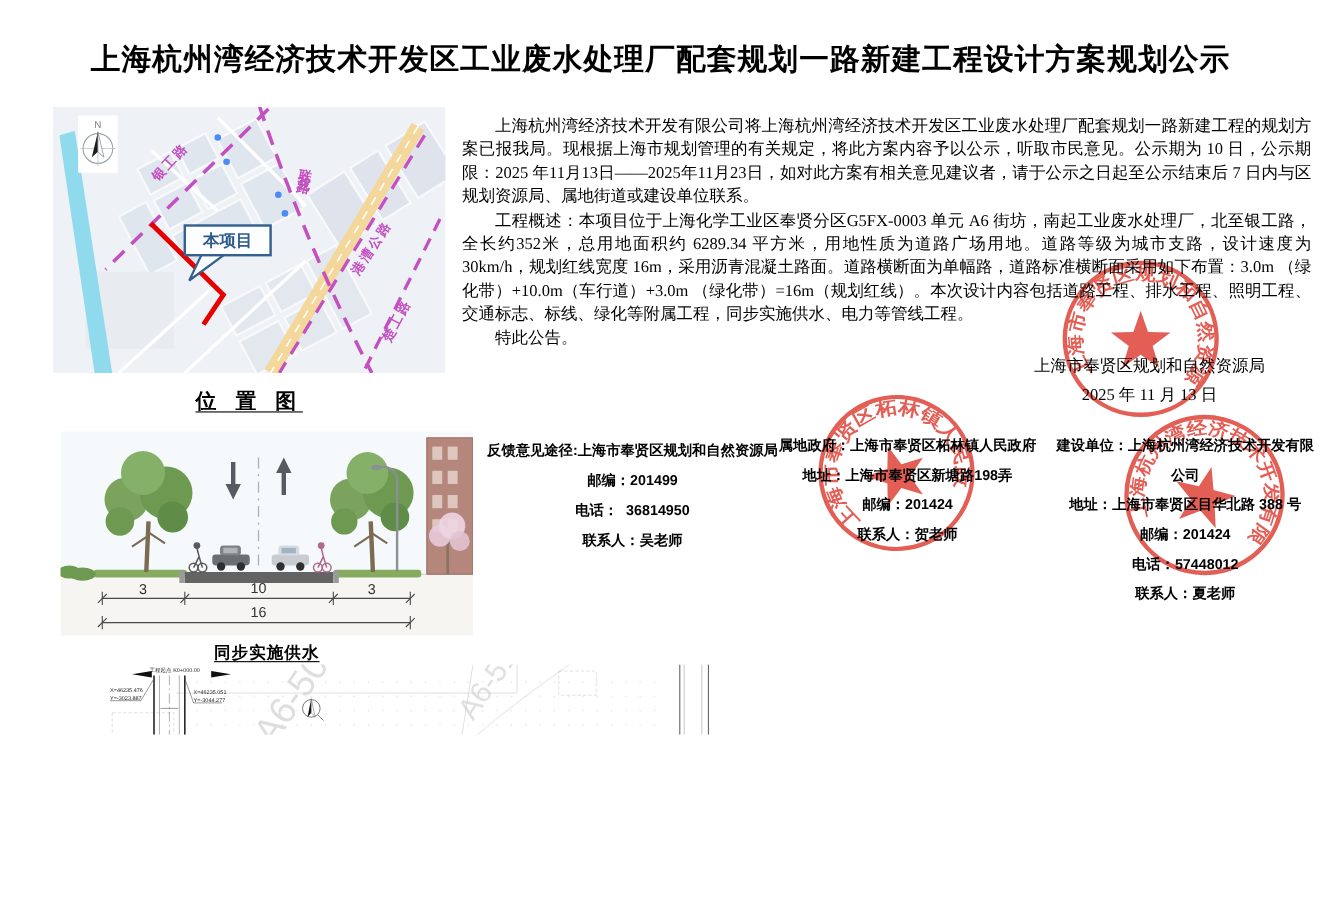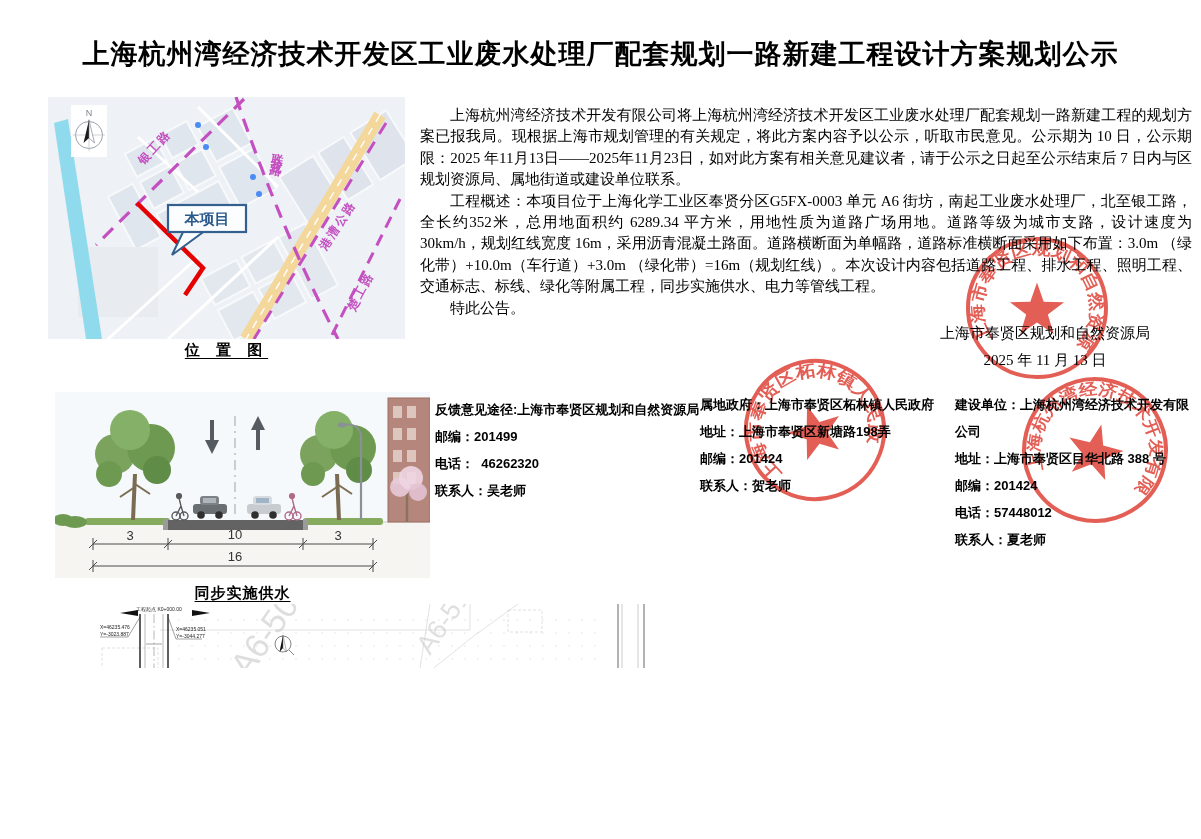--- a/index.html
+++ b/index.html
@@ -3,34 +3,34 @@
 <meta charset="utf-8">
 <style>
   html,body{margin:0;padding:0;background:#fff;}
   .page{position:relative;width:1201px;height:668px;background:#fff;overflow:hidden;
         font-family:"Liberation Serif",serif;color:#111;}
   .title{position:absolute;top:36px;left:0;width:100%;text-align:center;
          font-family:"Liberation Sans",sans-serif;font-weight:bold;font-size:27px;
          letter-spacing:1px;color:#000;}
   .caption{position:absolute;font-family:"Liberation Sans",sans-serif;font-weight:bold;
            color:#000;text-decoration:underline;text-underline-offset:3px;text-align:center;}
-  #cap-location{left:48px;top:341px;width:357px;font-size:15px;letter-spacing:6px;}
+  #cap-location{left:48px;top:352px;width:357px;font-size:19px;letter-spacing:6px;}
   #cap-xsec{left:55px;top:584px;width:375px;font-size:15px;letter-spacing:1px;}
   #cap-plan{left:98px;top:797px;width:560px;font-size:16px;letter-spacing:2px;}
   .map-wrap{position:absolute;left:48px;top:97px;width:357px;height:242px;}
   .rlabel{position:absolute;color:#c44fc0;font-family:"Liberation Sans",sans-serif;
           font-weight:bold;font-size:12px;letter-spacing:2px;white-space:nowrap;}
   .rlabel.vert{writing-mode:vertical-rl;letter-spacing:4px;}
   .notice{position:absolute;left:420px;top:105px;width:772px;font-size:15px;
           line-height:21.4px;text-align:justify;color:#000;}
   .notice p{margin:0;text-indent:2em;}
   .sig{position:absolute;left:900px;top:320px;width:290px;text-align:center;
        font-size:15px;line-height:27px;color:#000;}
   .contact{position:absolute;font-family:"Liberation Sans",sans-serif;font-weight:600;
-           font-size:13px;line-height:27px;color:#000;}
+           font-size:13px;line-height:27px;color:#000;text-align:center;}
   .contact div{white-space:pre;}
   #contact-3 div{white-space:pre-wrap;}
   .stamp{position:absolute;mix-blend-mode:multiply;opacity:.82;}
   .xsec-wrap{position:absolute;left:55px;top:392px;}
   .plan-wrap{position:absolute;left:98px;top:604px;}
   svg text{font-family:"Liberation Sans",sans-serif;}
 </style>
 </head>
 <body>
 
@@ -154,21 +154,21 @@
     <circle cx="75" cy="75" r="69" fill="none" stroke="#dd3b30" stroke-width="4"></circle>
     <polygon transform="translate(75,78) scale(0.95)" fill="#dd3b30" points="0,-30 7.05,-9.71 28.53,-9.27 11.41,3.71 17.63,24.27 0,12 -17.63,24.27 -11.41,3.71 -28.53,-9.27 -7.05,-9.71"></polygon>
     <text font-size="15.5" font-weight="bold" fill="#dd3b30">
       <textPath href="#ring3" textLength="268" lengthAdjust="spacingAndGlyphs">上海杭州湾经济技术开发有限公司</textPath>
     </text>
   </svg>
 
   <div class="contact" id="contact-1" style="left:435px;top:396px;width:280px;">
     <div>反馈意见途径:上海市奉贤区规划和自然资源局</div>
     <div>邮编：201499</div>
-    <div>电话：  46262320</div>
+    <div>电话：  36814950</div>
     <div>联系人：吴老师</div>
   </div>
   <div class="contact" id="contact-2" style="left:700px;top:391px;width:250px;">
     <div>属地政府：上海市奉贤区柘林镇人民政府</div>
     <div>地址：上海市奉贤区新塘路198弄</div>
     <div>邮编：201424</div>
     <div>联系人：贺老师</div>
   </div>
   <div class="contact" id="contact-3" style="left:955px;top:391px;width:245px;">
     <div>建设单位：上海杭州湾经济技术开发有限公司</div>

